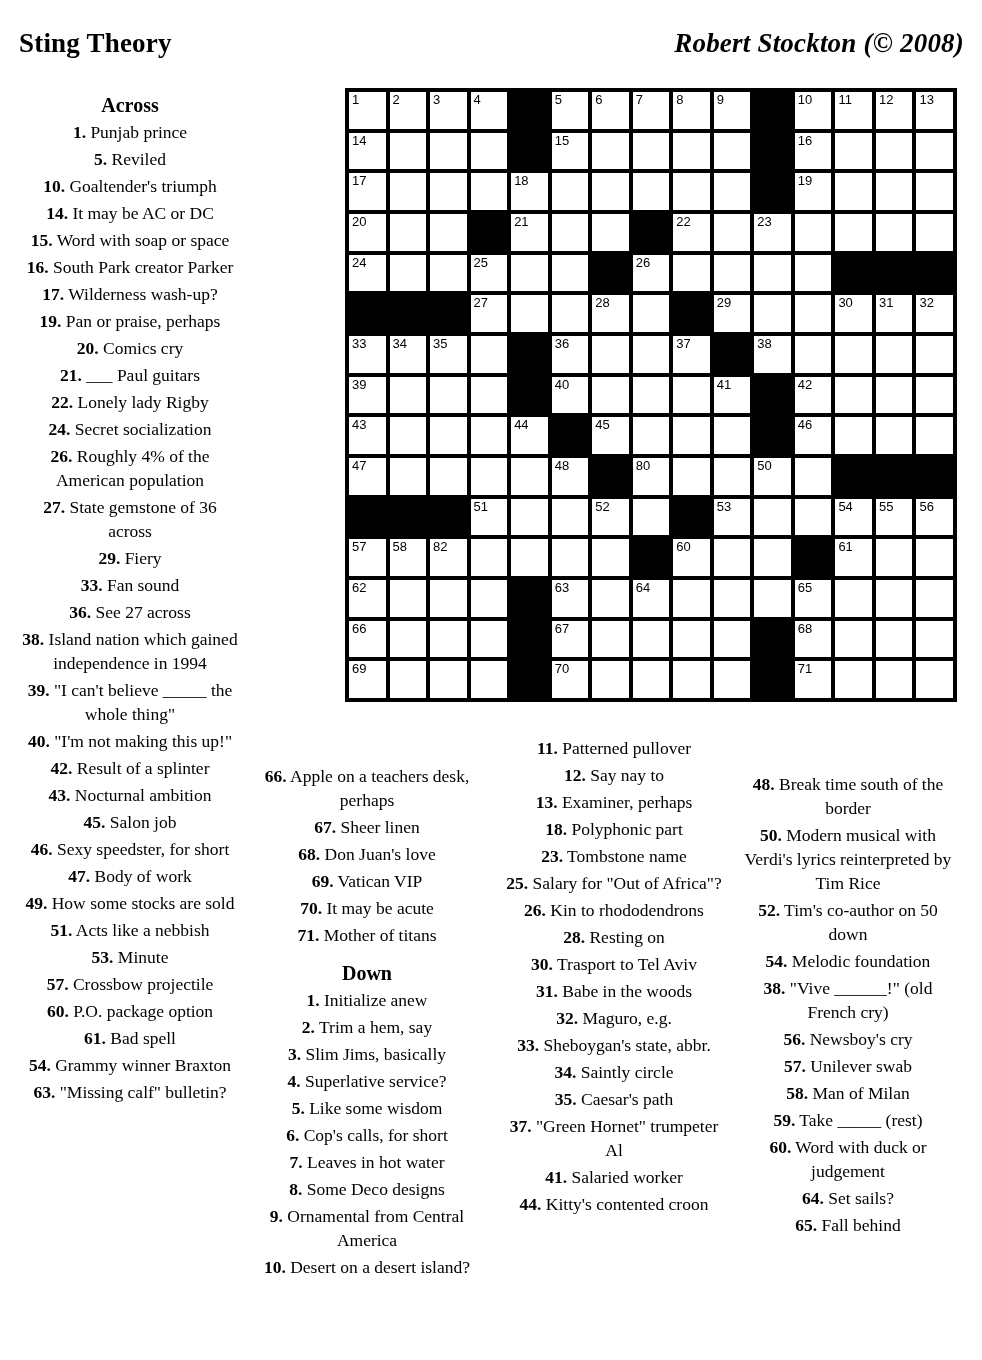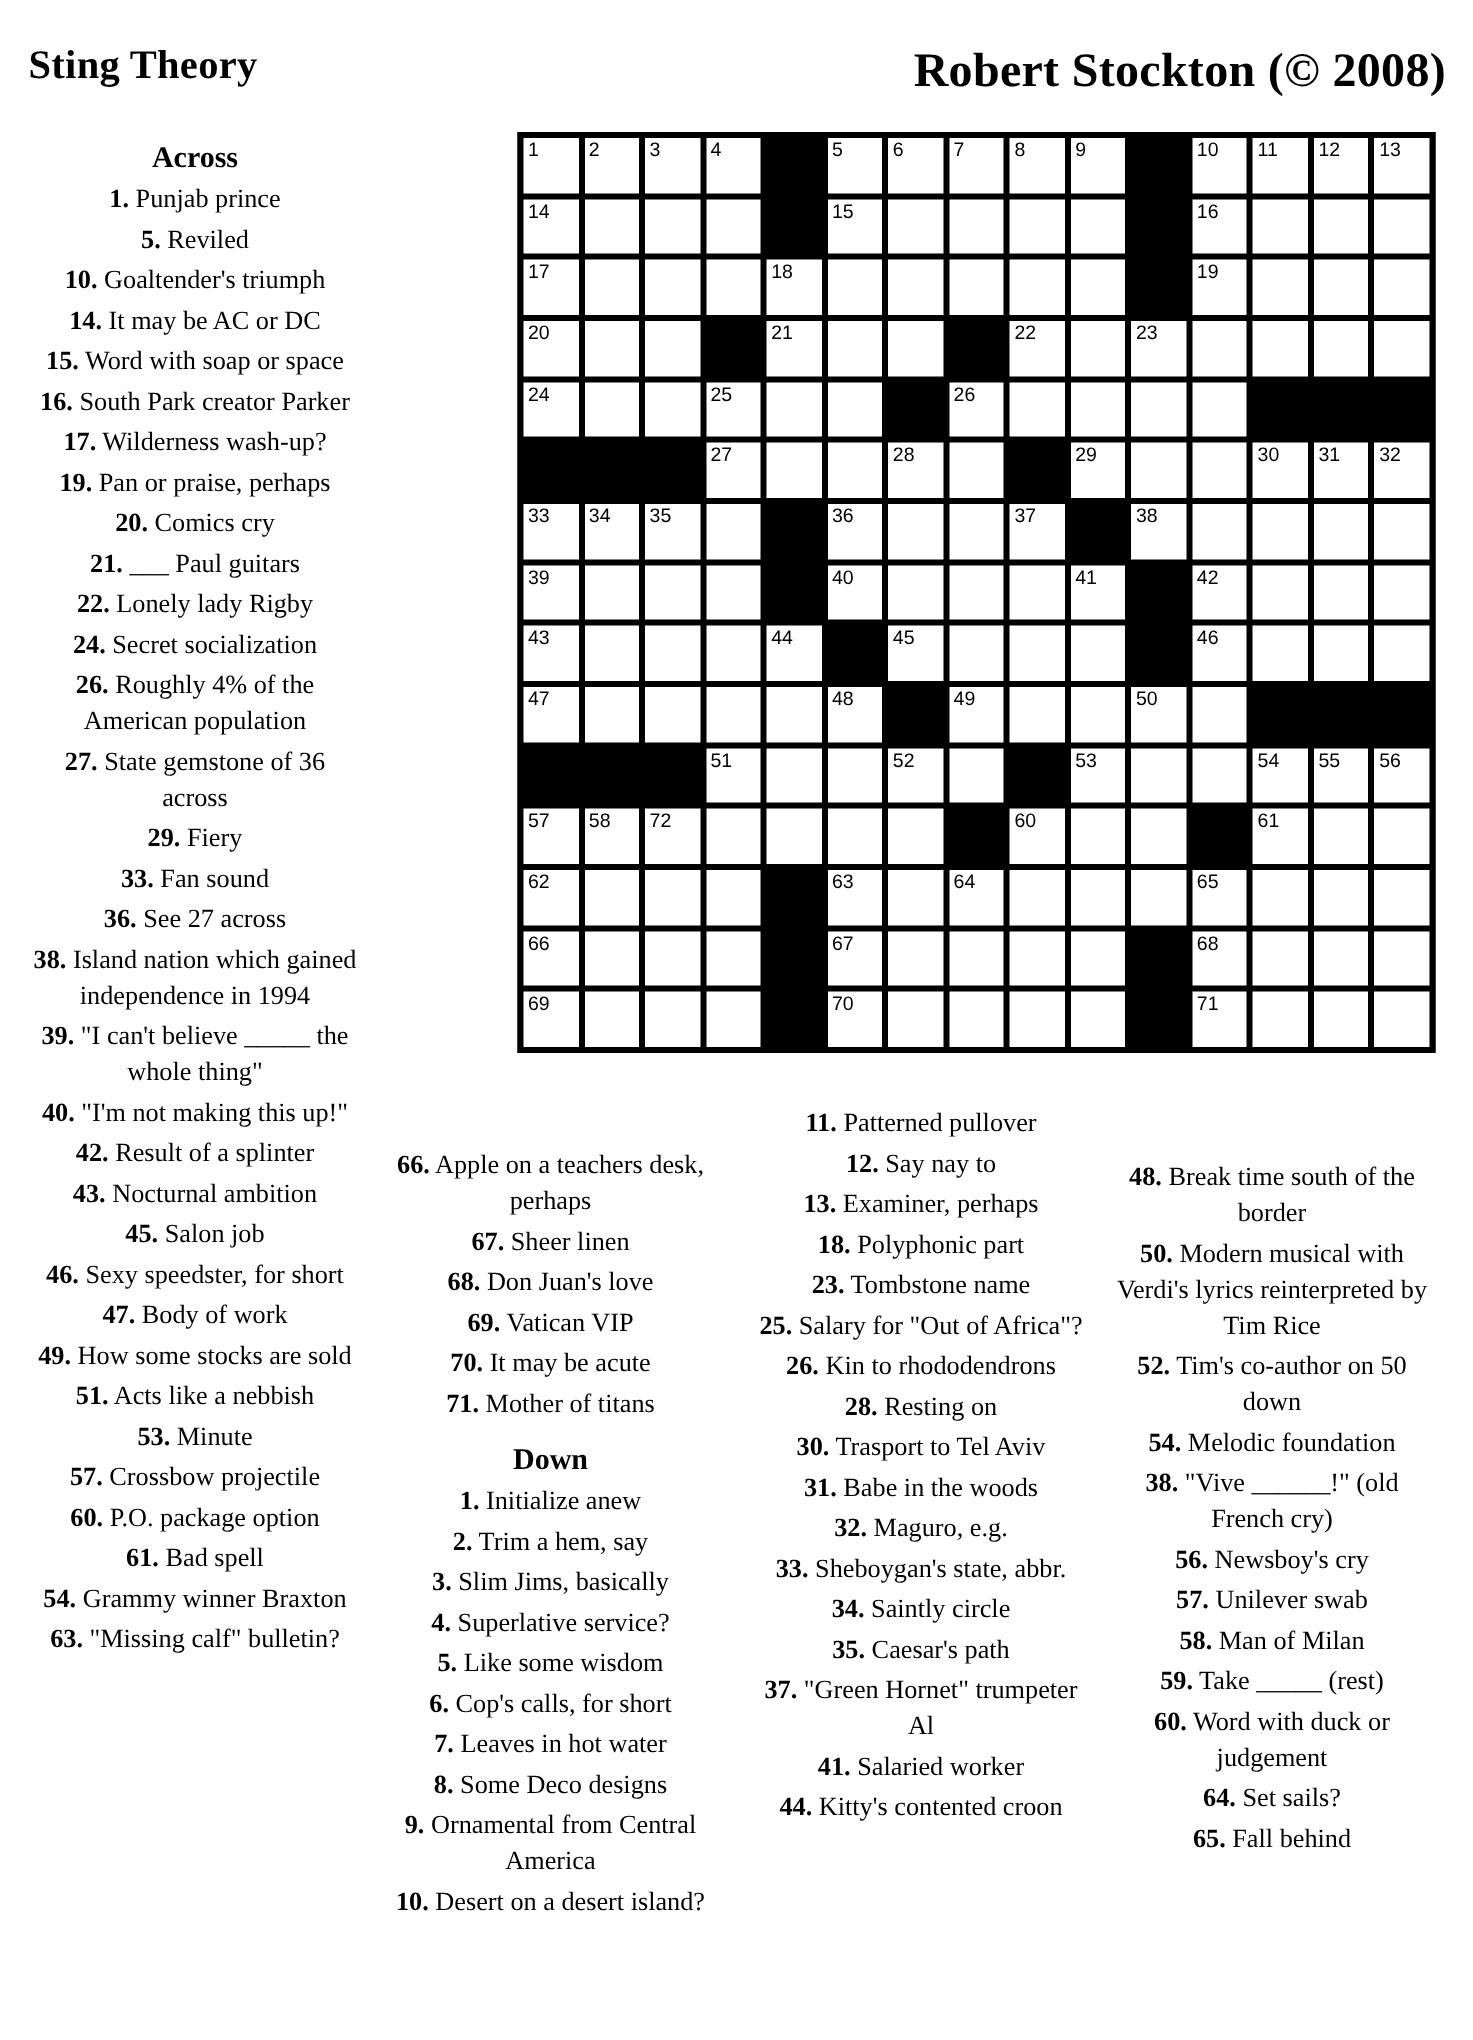--- a/index.html
+++ b/index.html
@@ -6,22 +6,22 @@
   body{
     width:982px;height:1360px;position:relative;background:#ffffff;
     font-family:"Liberation Serif","DejaVu Serif",serif;color:#000;
     overflow:hidden;
   }
   .page-title{
     position:absolute;left:19px;top:28px;font-size:27px;font-weight:bold;
     letter-spacing:.2px;
   }
   .byline{
-    position:absolute;right:18px;top:28px;font-size:32px;font-weight:bold;
-    text-align:right;letter-spacing:.2px;
+    position:absolute;right:18px;top:28px;font-size:27px;font-weight:bold;
+    text-align:right;letter-spacing:.2px;font-style:italic;
   }
   
   .grid{
     position:absolute;left:345px;top:88px;width:612px;height:614px;
     box-sizing:border-box;background:#000;border:4px solid #000;
     display:grid;grid-template-columns:repeat(15,1fr);grid-template-rows:repeat(15,1fr);
     gap:4px;
   }
   .cell{background:#fff;position:relative;}
   .cell.black{background:#000;}
@@ -282,21 +282,21 @@
     </div>
     <div class="cell"></div>
     <div class="cell"></div>
     <div class="cell"></div>
     <div class="cell"></div>
     <div class="cell">
       <span class="num">48</span>
     </div>
     <div class="cell black"></div>
     <div class="cell">
-      <span class="num">49</span>
+      <span class="num">80</span>
     </div>
     <div class="cell"></div>
     <div class="cell"></div>
     <div class="cell">
       <span class="num">50</span>
     </div>
     <div class="cell"></div>
     <div class="cell black"></div>
     <div class="cell black"></div>
     <div class="cell black"></div>
@@ -327,21 +327,21 @@
     <div class="cell">
       <span class="num">56</span>
     </div>
     <div class="cell">
       <span class="num">57</span>
     </div>
     <div class="cell">
       <span class="num">58</span>
     </div>
     <div class="cell">
-      <span class="num">72</span>
+      <span class="num">82</span>
     </div>
     <div class="cell"></div>
     <div class="cell"></div>
     <div class="cell"></div>
     <div class="cell"></div>
     <div class="cell black"></div>
     <div class="cell">
       <span class="num">60</span>
     </div>
     <div class="cell"></div>

